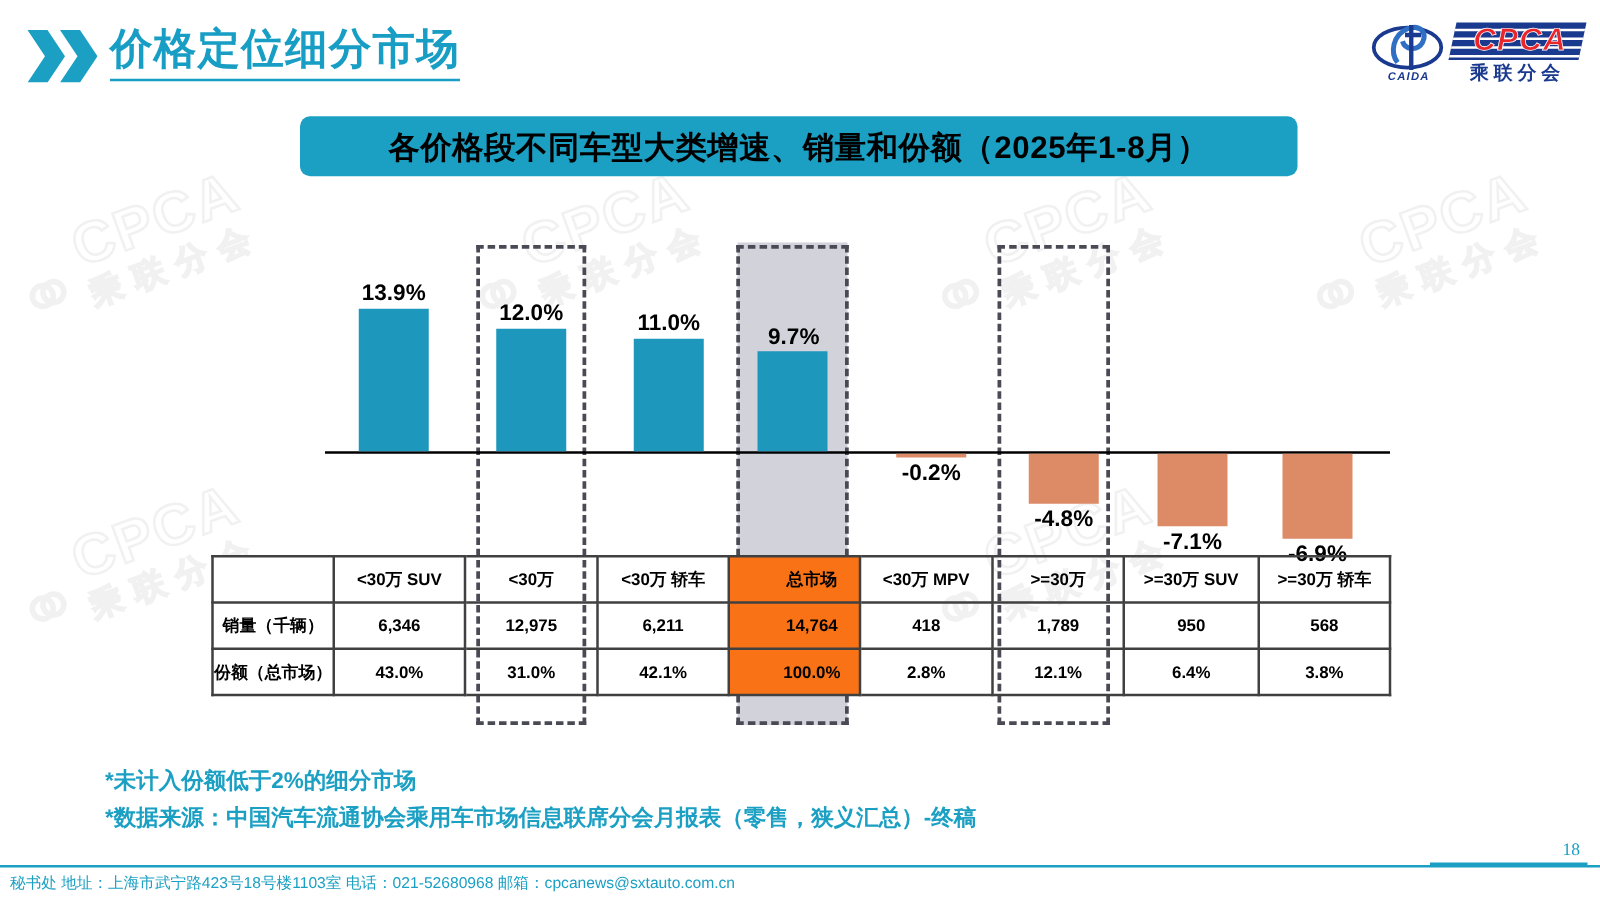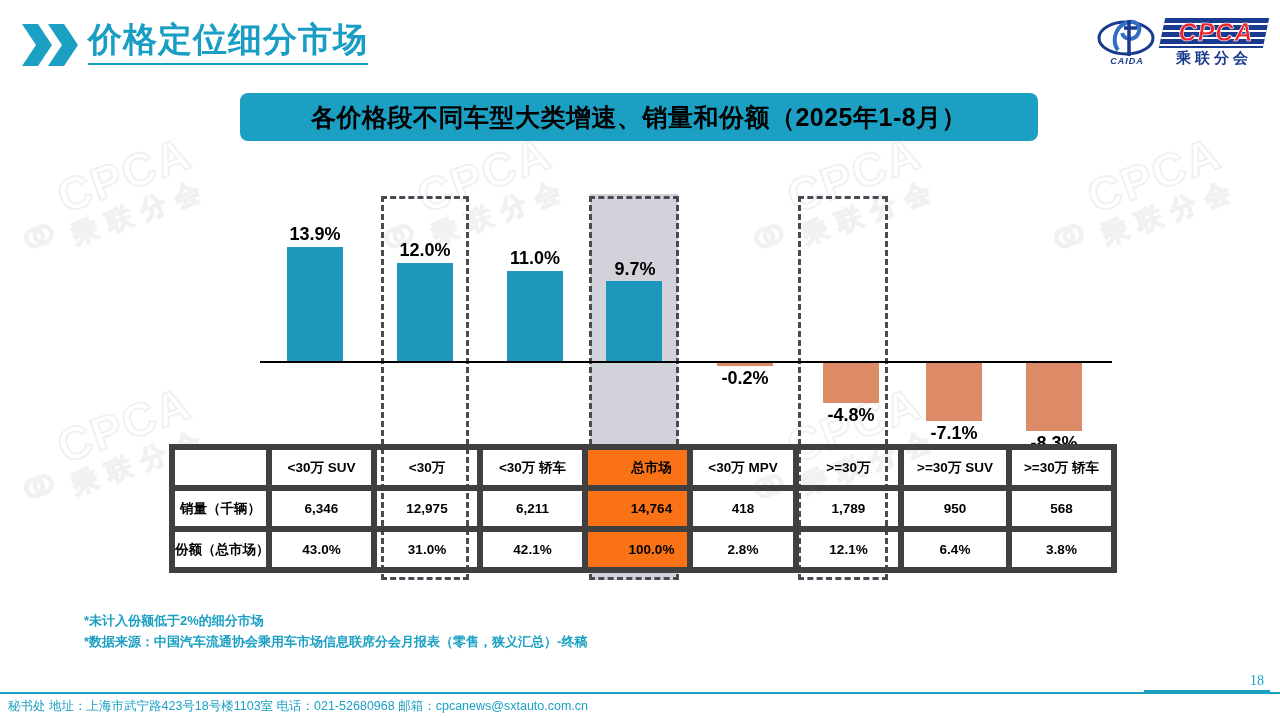--- a/index.html
+++ b/index.html
@@ -67,30 +67,30 @@
     position:absolute;font-size:18px;font-weight:bold;color:#000;
     text-align:center;white-space:nowrap;
   }
   .dashbox{position:absolute;border:3px dashed #4a4a55;box-sizing:border-box;}
   .grayband{position:absolute;background:#d2d2da;}
 
   
   #tablewrap{position:absolute;left:169px;top:444px;width:942px;}
   table{border-collapse:collapse;width:942px;table-layout:fixed;}
   td,th{
-    border:6px solid #404040;height:35px;
+    border:2px solid #404040;height:35px;
     font-size:13.5px;font-weight:bold;color:#000;text-align:center;
     padding:0;white-space:nowrap;
   }
   td.rowlab{width:97px;font-size:13.5px;}
   td.corner{background:#ffffff;}
   td.hl{background:#f97316;padding-left:28px;}
 
   
-  .notes{position:absolute;left:84px;top:610px;font-size:13px;
+  .notes{position:absolute;left:84px;top:610px;font-size:18px;
          font-weight:bold;color:#1ba0c4;line-height:1.65;}
 
   
   .footer-rule{position:absolute;left:0;top:692px;width:1280px;height:2px;background:#1ba0c4;}
   .footer-text{position:absolute;left:8px;top:698px;font-size:12.5px;color:#1ba0c4;}
   .footer-right{position:absolute;right:16px;top:720px;font-size:14px;font-weight:bold;
                 color:#1ba0c4;letter-spacing:2px;font-family:"Liberation Serif",serif;}
   .footer-dash{position:absolute;right:10px;top:690px;width:126px;height:2px;background:#1ba0c4;}
   .pageno{position:absolute;right:16px;top:673px;font-size:14px;color:#1ba0c4;
           font-family:"Liberation Serif",serif;}
@@ -188,21 +188,21 @@
     <div class="bar neg" style="left:926px;top:183px;width:56px;height:58px;"></div>
     <div class="bar neg" style="left:1026px;top:183px;width:56px;height:68px;"></div>
 
     <div class="bar-label" style="left:275px;top:44px;width:80px;">13.9%</div>
     <div class="bar-label" style="left:385px;top:60px;width:80px;">12.0%</div>
     <div class="bar-label" style="left:495px;top:68px;width:80px;">11.0%</div>
     <div class="bar-label" style="left:595px;top:79px;width:80px;">9.7%</div>
     <div class="bar-label" style="left:705px;top:188px;width:80px;">-0.2%</div>
     <div class="bar-label" style="left:811px;top:225px;width:80px;">-4.8%</div>
     <div class="bar-label" style="left:914px;top:243px;width:80px;">-7.1%</div>
-    <div class="bar-label" style="left:1014px;top:253px;width:80px;">-8.3%</div>
+    <div class="bar-label" style="left:1014px;top:253px;width:80px;">-6.9%</div>
   </div>
 
   <div id="tablewrap">
     <table>
       <colgroup>
         <col style="width:97px">
           <col style="width:105px">
           <col style="width:106px">
         <col style="width:105px">
           <col style="width:105px">

